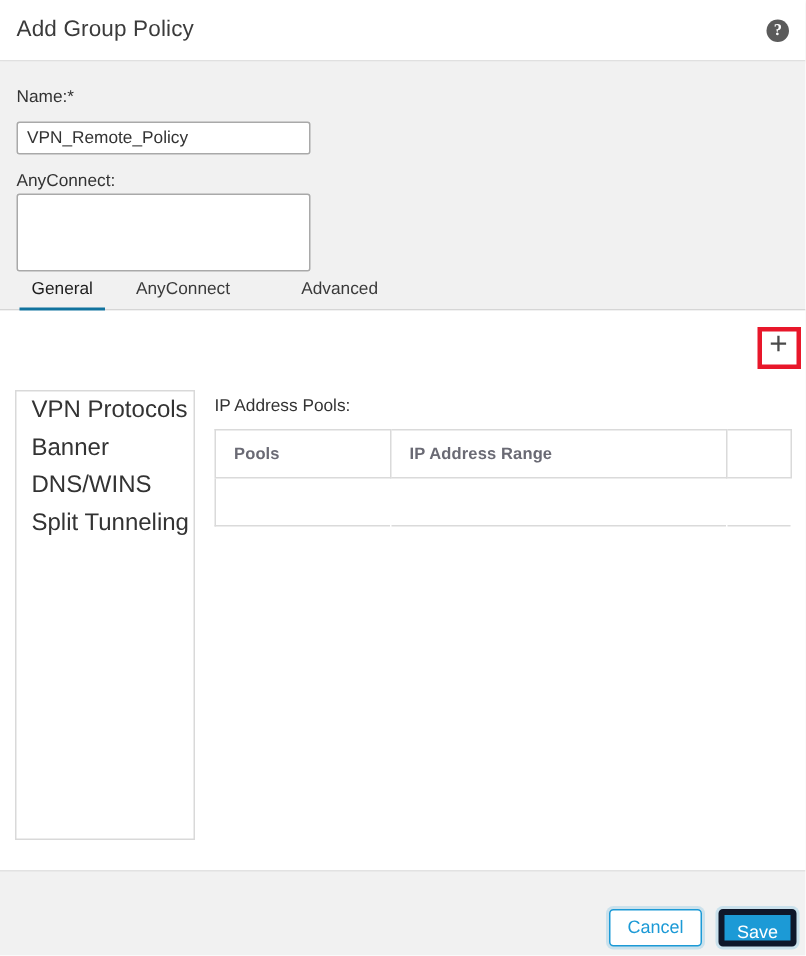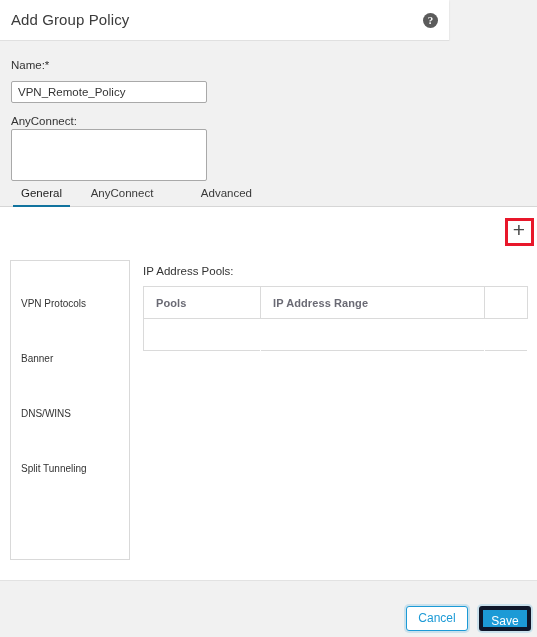--- a/index.html
+++ b/index.html
@@ -21,21 +21,21 @@
     position: relative;
     width: 537px;
     height: 637px;
     background: #f1f1f1;
   }
 
   
   .dlg-header {
     position: absolute;
     left: 0; top: 0;
-    width: 449px;
+    width: 537px;
     height: 41px;
     background: #ffffff;
     border-bottom: 1px solid #e0e0e0;
     box-shadow: 0 1px 2px rgba(0,0,0,0.10);
   }
   .dlg-title {
     position: absolute;
     left: 11px;
     top: 11px;
     font-size: 15px;
@@ -165,25 +165,24 @@
     width: 120px;
     height: 300px;
     background: #ffffff;
     border: 1px solid #d9d9d9;
     overflow: hidden;
   }
   .side-item {
     height: 25px;
     line-height: 25px;
     padding-left: 10px;
-    font-size: 10px;
+    font-size: 16px;
     color: #333333;
     cursor: pointer;
     white-space: nowrap;
-    margin-top: 30px;
   }
   .side-item.selected {
     background: #1482ae;
     color: #ffffff;
   }
 
   
   .pools-label {
     position: absolute;
     left: 143px;

